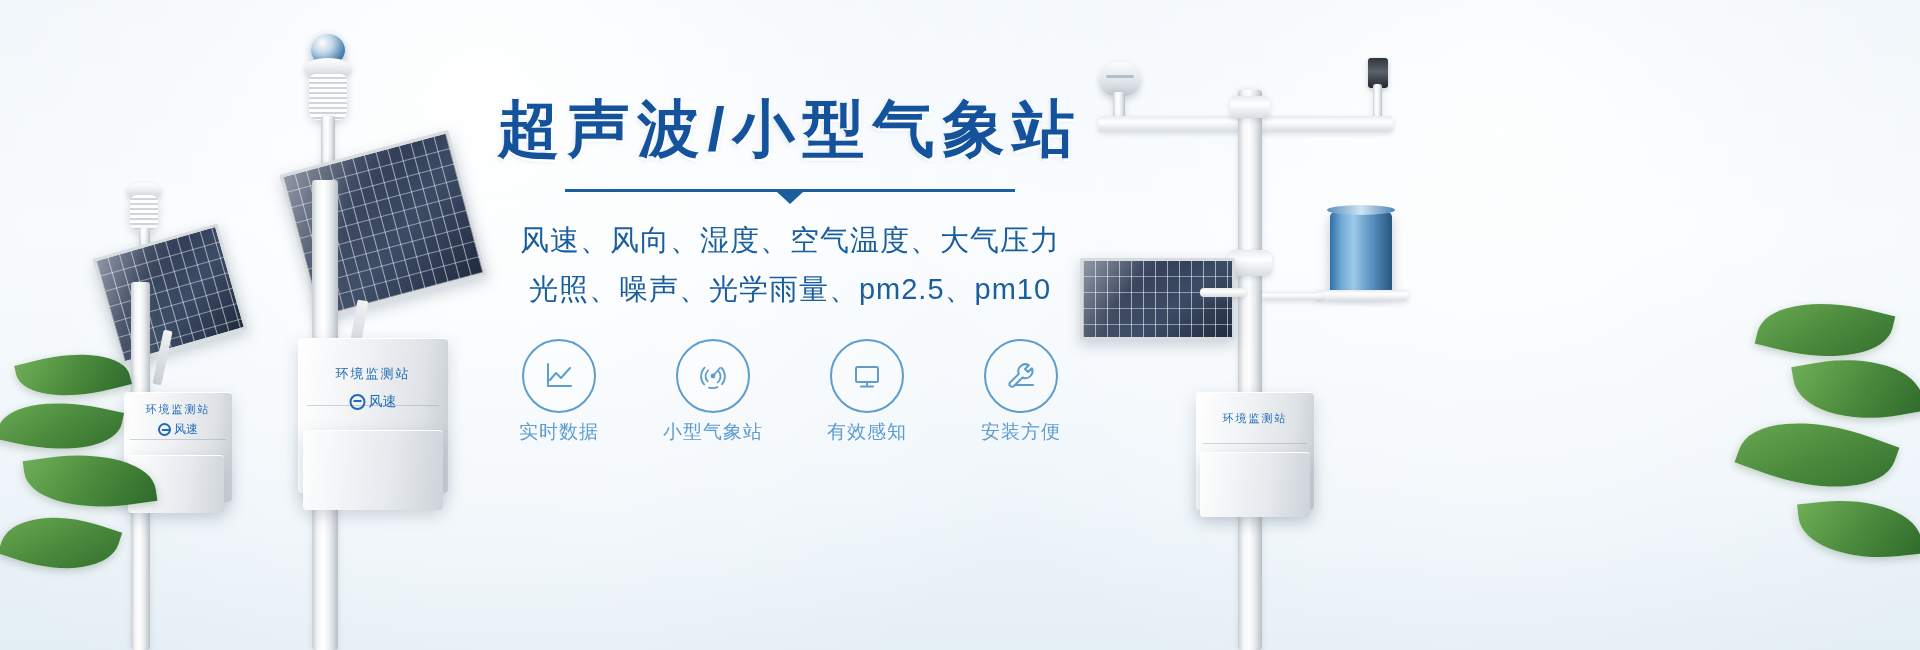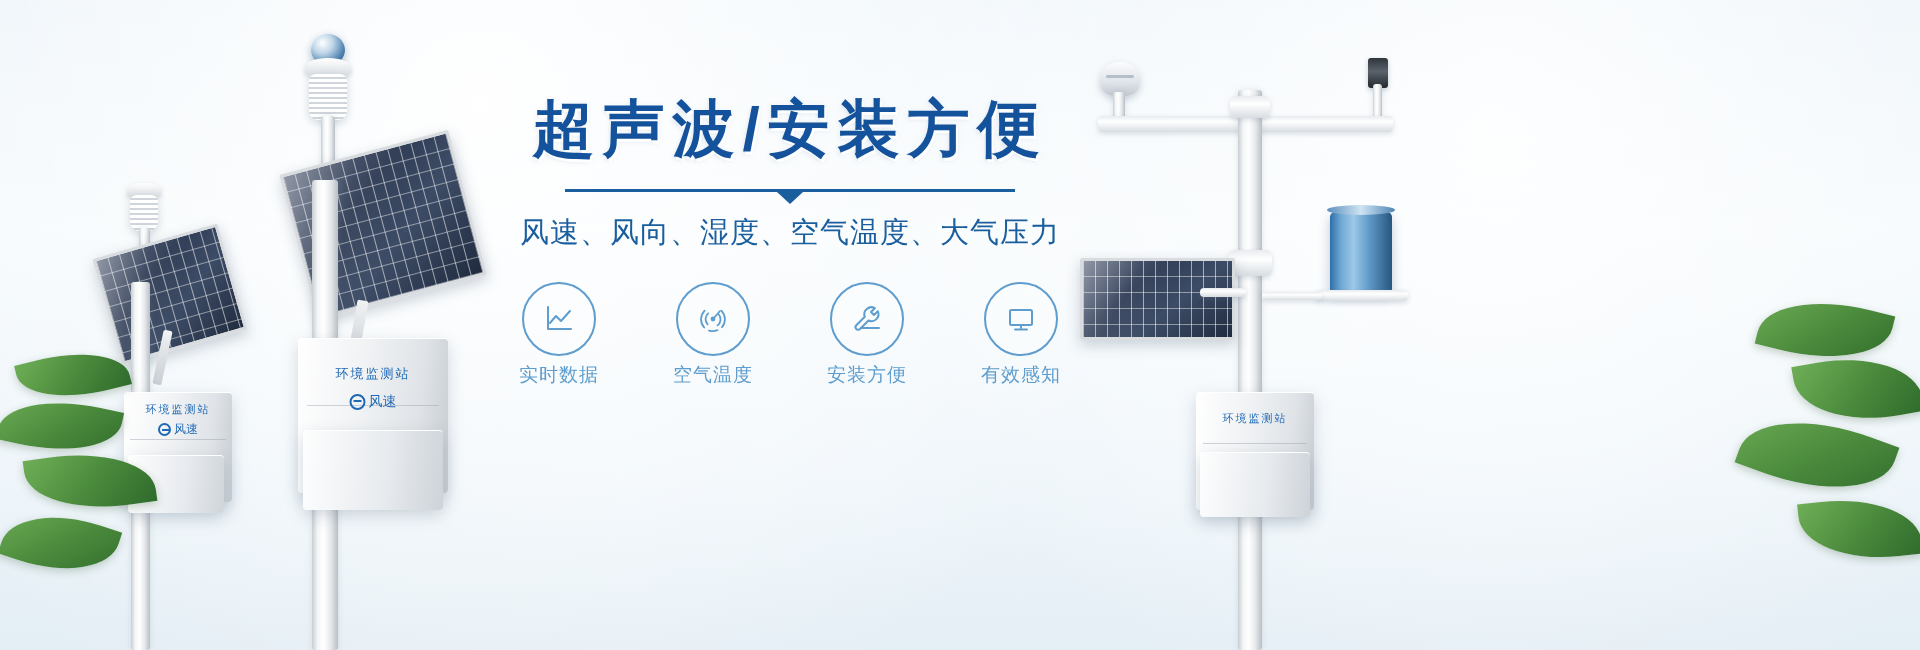--- a/index.html
+++ b/index.html
@@ -169,21 +169,21 @@
   }
   .divider .line {
     position:absolute; left:0; right:0; top:2px; height:3px; background:#1a5e9e;
   }
   .divider .tri {
     position:absolute; left:50%; top:5px; transform:translateX(-50%);
     width:0; height:0; border-left:13px solid transparent; border-right:13px solid transparent;
     border-top:12px solid #1a5e9e;
   }
   .sub {
-    margin-top:8px; font-size:29px; color:#1a5e9e; line-height:1.62;
+    margin-top:16px; font-size:29px; color:#1a5e9e; line-height:1.62;
     letter-spacing:1px; white-space:nowrap;
   }
   .features {
     margin-top:26px; display:flex; justify-content:center; gap:42px;
   }
   .feature { width:112px; text-align:center; }
   .feature .circle {
     width:74px; height:74px; margin:0 auto; border-radius:50%;
     border:2px solid #5e9dcd; display:flex; align-items:center; justify-content:center;
     background:rgba(255,255,255,.28);
@@ -279,28 +279,29 @@
   <div class="leaf" style="left:26px;  top:452px; width:128px; height:58px; transform:rotate(-8deg);"></div>
   <div class="leaf v2" style="left:4px;   top:514px; width:112px; height:58px; transform:rotate(18deg);"></div>
 
   <div class="leaf v2" style="left:1760px; top:300px; width:130px; height:60px; transform:rotate(14deg);"></div>
   <div class="leaf" style="left:1796px; top:356px; width:124px; height:66px; transform:rotate(-10deg);"></div>
   <div class="leaf v2" style="left:1742px; top:420px; width:150px; height:70px; transform:rotate(20deg);"></div>
   <div class="leaf" style="left:1800px; top:498px; width:120px; height:62px; transform:rotate(-6deg);"></div>
 
   <div class="content">
 
-    <div class="headline">超声波/安装方便</div>
+    <div class="headline">超声波/小型气象站</div>
 
     <div class="divider">
       <div class="line"></div>
       <div class="tri"></div>
     </div>
 
     <div class="sub">风速、风向、湿度、空气温度、大气压力</div>
+    <div class="sub" style="margin-top:2px;">光照、噪声、光学雨量、pm2.5、pm10</div>
 
     <div class="features">
 
       <div class="feature">
         <div class="circle">
           <svg width="36" height="36" viewBox="0 0 36 36" fill="none" stroke="#5e9dcd" stroke-width="2" stroke-linecap="round" stroke-linejoin="round">
             <path d="M7 6 V28 H30"></path>
             <path d="M9 22 L15 15 L20 20 L29 10"></path>
           </svg>
         </div>
@@ -312,39 +313,39 @@
           <svg width="36" height="36" viewBox="0 0 36 36" fill="none" stroke="#5e9dcd" stroke-width="1.8" stroke-linecap="round">
             <circle cx="18" cy="18" r="2.4" fill="#5e9dcd" stroke="none"></circle>
             <path d="M18 18 L25 10"></path>
             <path d="M12.6 23.4 A7.6 7.6 0 0 1 13.2 12.4"></path>
             <path d="M23.8 13.5 A7.6 7.6 0 0 1 22.6 24.4"></path>
             <path d="M9.2 26.5 A12.4 12.4 0 0 1 9.6 9.6"></path>
             <path d="M26.6 9.8 A12.4 12.4 0 0 1 27 26.2"></path>
             <path d="M14 29.6 A12.4 12.4 0 0 0 22.5 29.2"></path>
           </svg>
         </div>
-        <div class="flabel">空气温度</div>
-      </div>
-
-      <div class="feature">
-        <div class="circle">
-          <svg width="36" height="36" viewBox="0 0 36 36" fill="none" stroke="#5e9dcd" stroke-width="2" stroke-linecap="round" stroke-linejoin="round">
-            <path d="M25.8 7.2 L22 11 L25 14 L28.8 10.2 A7 7 0 0 1 19.5 19.5 L11 28 A2.6 2.6 0 0 1 7.3 24.3 L15.8 15.8 A7 7 0 0 1 25.8 7.2 Z"></path>
-            <path d="M12 27 H30"></path>
-          </svg>
-        </div>
-        <div class="flabel">安装方便</div>
+        <div class="flabel">小型气象站</div>
       </div>
 
       <div class="feature">
         <div class="circle">
           <svg width="36" height="36" viewBox="0 0 36 36" fill="none" stroke="#5e9dcd" stroke-width="2" stroke-linecap="round" stroke-linejoin="round">
             <rect x="7" y="9" width="22" height="15" rx="1.5"></rect>
             <path d="M18 24 V27"></path>
             <path d="M12 28.5 H24"></path>
           </svg>
         </div>
         <div class="flabel">有效感知</div>
       </div>
 
+      <div class="feature">
+        <div class="circle">
+          <svg width="36" height="36" viewBox="0 0 36 36" fill="none" stroke="#5e9dcd" stroke-width="2" stroke-linecap="round" stroke-linejoin="round">
+            <path d="M25.8 7.2 L22 11 L25 14 L28.8 10.2 A7 7 0 0 1 19.5 19.5 L11 28 A2.6 2.6 0 0 1 7.3 24.3 L15.8 15.8 A7 7 0 0 1 25.8 7.2 Z"></path>
+            <path d="M12 27 H30"></path>
+          </svg>
+        </div>
+        <div class="flabel">安装方便</div>
+      </div>
+
     </div>
   </div>
 </div>
 
 </body></html>

